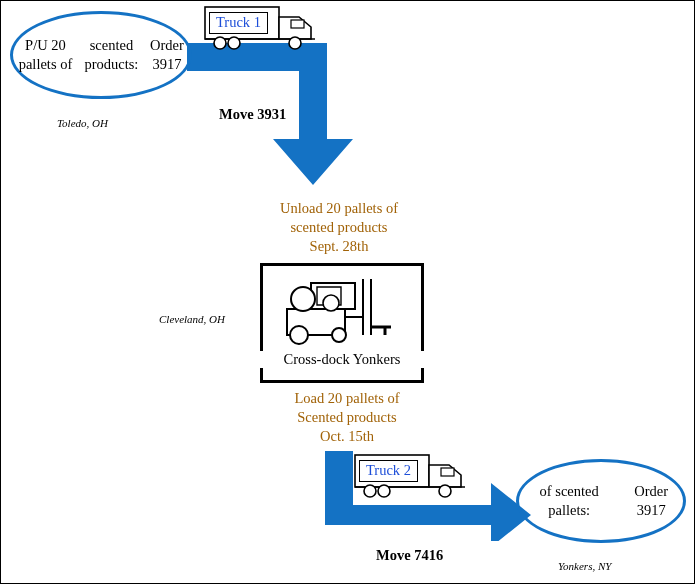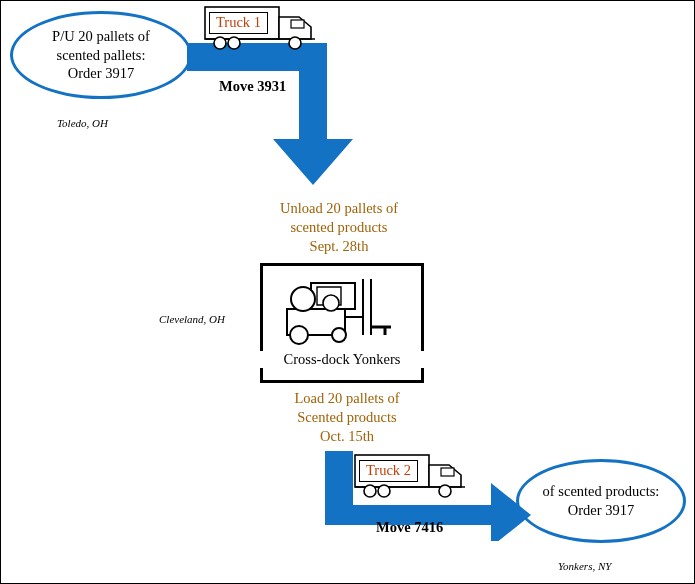--- a/index.html
+++ b/index.html
@@ -20,21 +20,21 @@
     overflow: hidden;
   }
 
   
   .ellipse {
     position: absolute;
     box-sizing: border-box;
     border: 3px solid #1472c4;
     border-radius: 50%;
     display: flex;
-    flex-direction: column;
+    flex-direction: row;
     align-items: center;
     justify-content: center;
     text-align: center;
     font-size: 14.5px;
     line-height: 1.28;
     color: #000000;
     background: transparent;
   }
   #ellipse-start { left: 9px;  top: 10px;  width: 182px; height: 88px; }
   #ellipse-end   { left: 515px; top: 458px; width: 170px; height: 84px; }
@@ -63,40 +63,41 @@
   #unload-text { left: 248px; top: 198px; width: 180px; }
   #load-text   { left: 256px; top: 388px; width: 180px; }
 
   
   .move-label {
     position: absolute;
     font-weight: bold;
     font-size: 14.5px;
     color: #000000;
     white-space: nowrap;
+    margin-top: 28px;
   }
   #move-1 { left: 218px; top: 77px; }
   #move-2 { left: 375px; top: 518px; }
 
   
   .arrow-svg { position: absolute; }
   #arrow-1 { left: 186px; top: 26px; }
   #arrow-2 { left: 324px; top: 450px; }
 
   
   .truck { position: absolute; }
   #truck-1 { left: 202px; top: 2px; }
   #truck-2 { left: 352px; top: 450px; }
   .truck-label {
     position: absolute;
     box-sizing: border-box;
     border: 1px solid #000000;
     background: #ffffff;
     font-size: 14.5px;
-    color: #c2410c;
+    color: #1d4ed8;
     text-align: center;
     padding: 1px 6px 2px 6px;
     white-space: nowrap;
   }
   #truck-1-label { left: 208px; top: 11px; }
   #truck-2-label { left: 358px; top: 459px; }
 
   
   #crossdock-box {
     position: absolute;
@@ -128,21 +129,21 @@
   <svg id="arrow-1" class="arrow-svg" width="200" height="160" viewBox="0 0 200 160">
     <path d="M0 16 L140 16 L140 112 L166 112 L126 158 L86 112 L112 112 L112 44 L0 44 Z" fill="#1472c4"></path>
   </svg>
 
   <svg id="arrow-2" class="arrow-svg" width="210" height="90" viewBox="0 0 210 90">
     <path d="M0 0 L28 0 L28 62 L166 62 L166 40 L206 72 L166 104 L166 82 L0 82 Z" transform="translate(0,-8)" fill="#1472c4"></path>
   </svg>
 
   <div id="ellipse-start" class="ellipse">
     <div>P/U 20 pallets of</div>
-    <div>scented pallets:</div>
+    <div>scented products:</div>
     <div>Order 3917</div>
   </div>
 
   <div id="city-toledo" class="city">Toledo, OH</div>
   <div id="city-cleveland" class="city">Cleveland, OH</div>
   <div id="city-yonkers" class="city">Yonkers, NY</div>
 
   <div id="move-1" class="move-label">Move 3931</div>
   <div id="move-2" class="move-label">Move 7416</div>
 
@@ -198,17 +199,17 @@
 
     <line x1="78" y1="44" x2="96" y2="44" stroke="#000000" stroke-width="2"></line>
   </svg>
   <div id="crossdock-label">Cross-dock Yonkers</div>
 
   <div id="load-text" class="textblock">Load 20 pallets of
 Scented products
 Oct. 15th</div>
 
   <div id="ellipse-end" class="ellipse">
-    <div>of scented products:</div>
+    <div>of scented pallets:</div>
     <div>Order 3917</div>
   </div>
 
 </div>
 
 </body></html>

